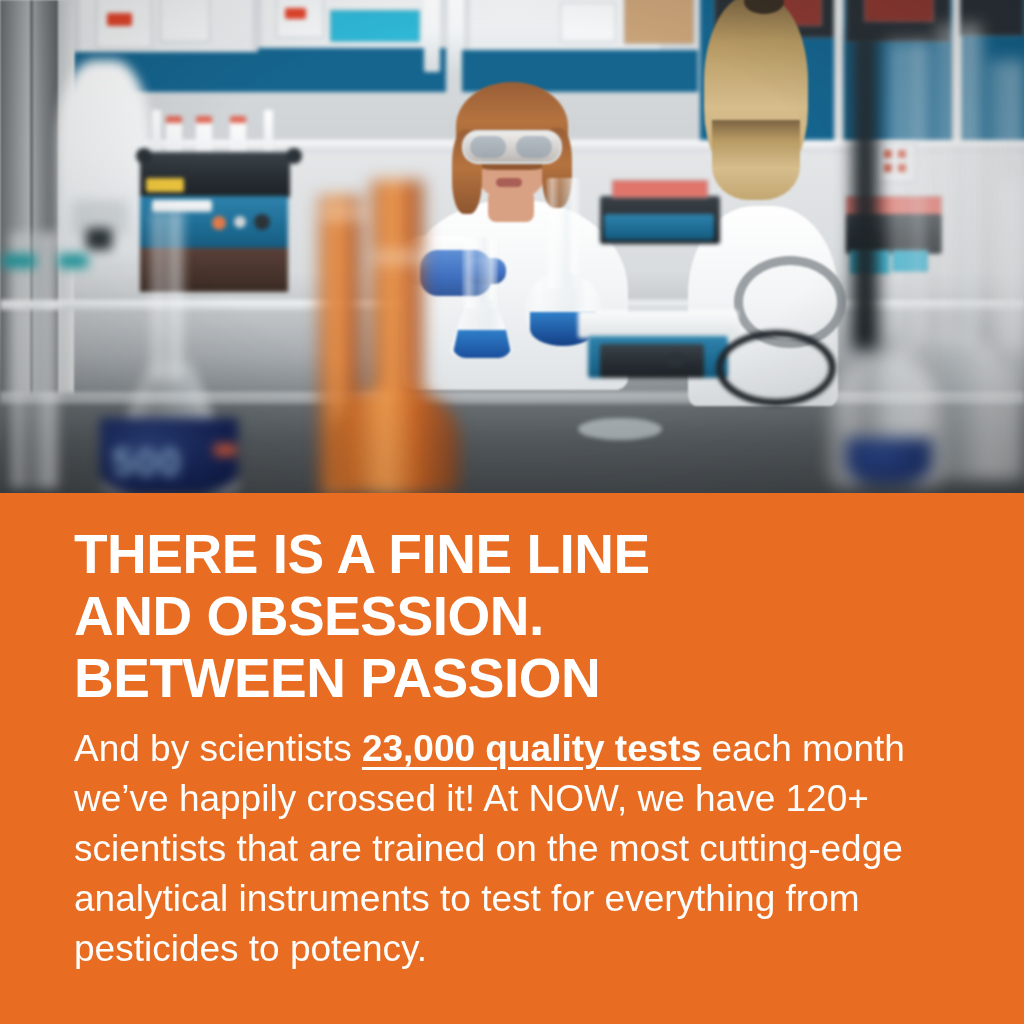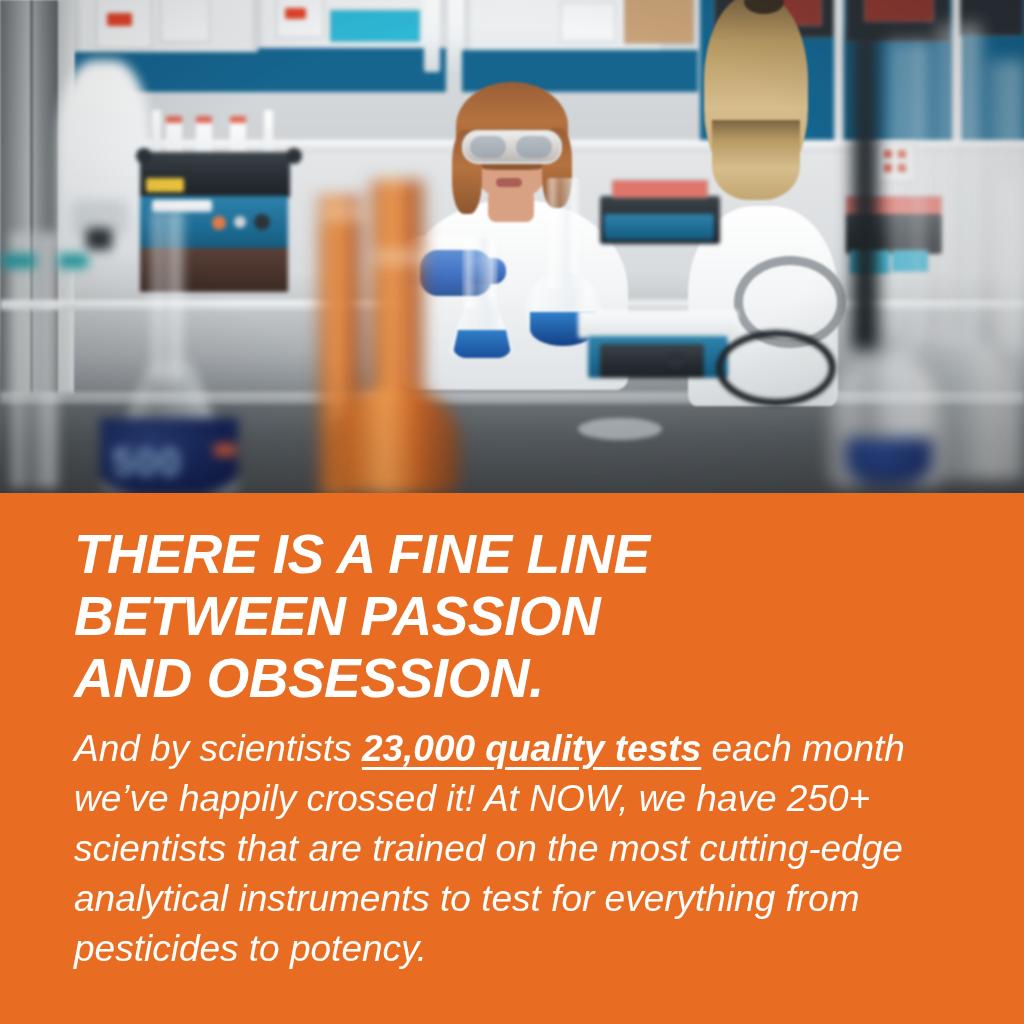--- a/index.html
+++ b/index.html
@@ -165,21 +165,20 @@
     position:absolute; left:0; top:0; right:0; bottom:0;
     background:radial-gradient(ellipse at 50% 42%, rgba(0,0,0,0) 45%, rgba(0,0,0,.22) 100%);
     pointer-events:none;
   }
 
   
   #panel{
     position:absolute; left:0; top:493px;
     width:1024px; height:531px;
     background:#E86C22;
-    font-style:italic;
   }
 
   #headline{
     position:absolute;
     left:74px; top:30px;
     width:880px;
     color:#ffffff;
     font-weight:700;
     font-size:55px;
     line-height:62px;
@@ -388,23 +387,23 @@
     <div class="blurwrap-max">
       <div class="layer glass" style="left:1000px;top:180px;width:24px;height:300px;"></div>
     </div>
 
   </div>
 
   <div id="panel">
 
     <div id="headline">
       <span class="hl">THERE IS A FINE LINE</span>
+      <span class="hl">AND OBSESSION.</span>
       <span class="hl">BETWEEN PASSION</span>
-      <span class="hl">AND OBSESSION.</span>
     </div>
 
     <p id="body">
-      <span>And by scientists </span><span class="emph">23,000 quality tests</span><span> each month we’ve happily crossed it! At NOW, we have 250+ scientists that are trained on the most cutting-edge analytical instruments to test for everything from pesticides to potency.</span>
+      <span>And by scientists </span><span class="emph">23,000 quality tests</span><span> each month we’ve happily crossed it! At NOW, we have 120+ scientists that are trained on the most cutting-edge analytical instruments to test for everything from pesticides to potency.</span>
     </p>
 
   </div>
 
 </div>
 
 </body></html>

